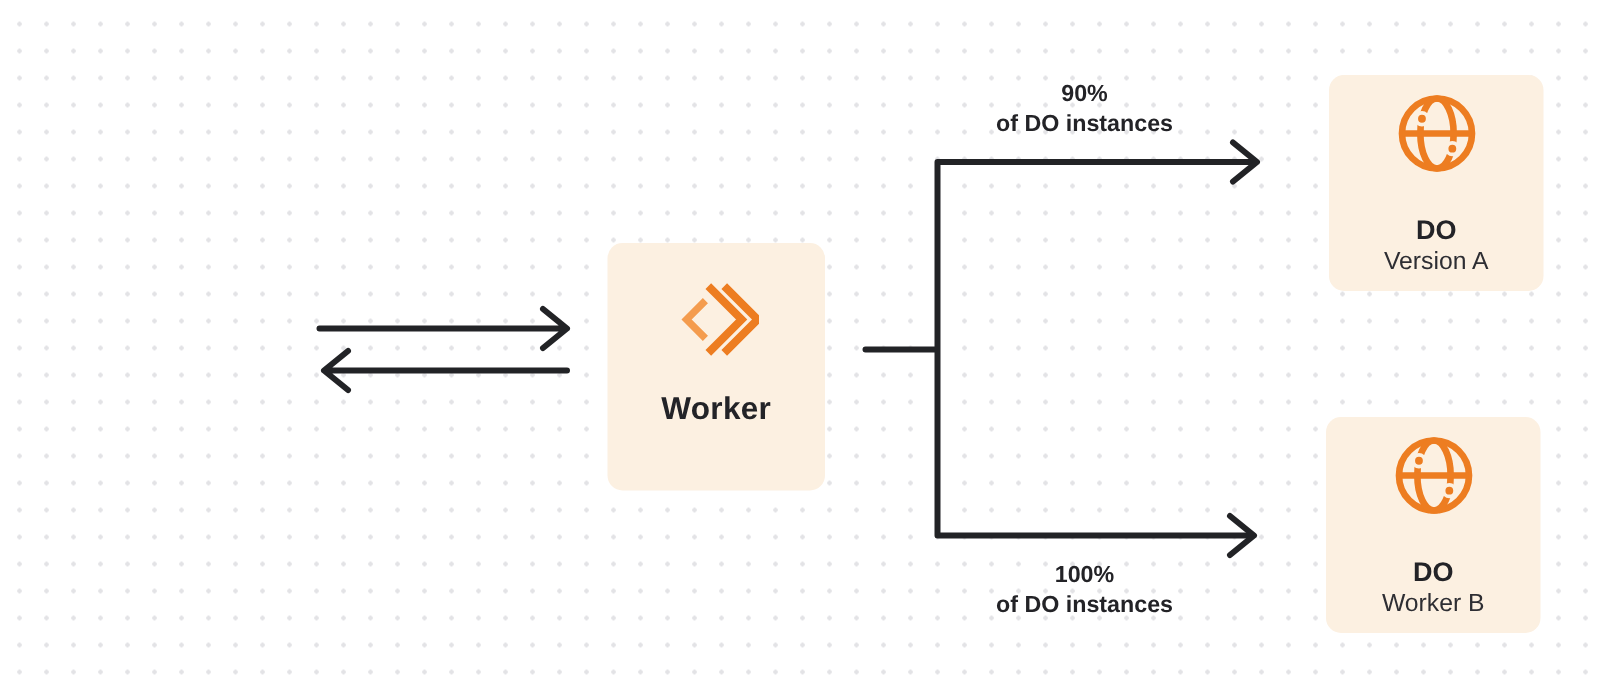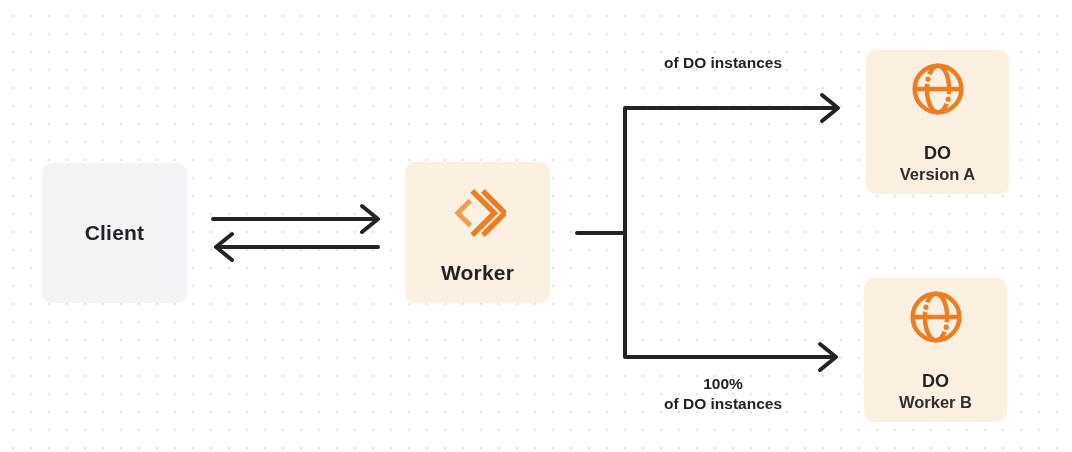--- a/index.html
+++ b/index.html
@@ -23,27 +23,27 @@
     background-image:radial-gradient(circle,var(--dot-grid) 1.4px,transparent 1.6px);
     background-size:18px 18px;background-position:4px 7px;
   }
   .wires{position:absolute;left:0;top:0;width:1072px;height:452px;pointer-events:none;}
   .wire{fill:none;stroke:var(--line-dark);stroke-width:4;stroke-linecap:round;stroke-linejoin:round;}
   .node{position:absolute;display:flex;flex-direction:column;align-items:center;border-radius:10px;}
   .node-gray{background:var(--box-gray);}
   .node-cream{background:var(--box-cream);}
   .client-node{left:42px;top:163px;width:145px;height:140px;justify-content:center;}
   .node-title{font-size:21px;font-weight:700;color:var(--text-dark);letter-spacing:.2px;}
-  .worker-node{left:405px;top:162px;width:145px;height:141px;padding-top:23px;}
+  .worker-node{left:405px;top:162px;width:145px;height:165px;padding-top:23px;}
   .worker-node .node-title{margin-top:20px;}
-  .do-node{width:143px;height:144px;padding-top:12px;}
+  .do-node{width:143px;height:144px;padding-top:12px;margin-left:20px;}
   .do-node-a{left:866px;top:50px;}
   .do-node-b{left:864px;top:278px;}
   .do-title{font-size:18px;font-weight:700;color:var(--text-dark);margin-top:26px;line-height:22px;}
-  .do-sub{font-size:16.5px;font-weight:700;color:var(--text-sub);line-height:20px;}
+  .do-sub{font-size:16.5px;font-weight:400;color:var(--text-sub);line-height:20px;}
   .icon-box{width:56px;height:56px;flex:0 0 auto;}
   .do-node .icon-box{width:54px;height:54px;}
   .branch-label{
     position:absolute;width:220px;text-align:center;
     font-size:15.5px;font-weight:700;color:var(--text-dark);line-height:19.5px;
   }
   .branch-label-top{left:613px;top:53px;}
   .branch-label-bottom{left:613px;top:374px;}
   
   .wk-bracket{fill:none;stroke:var(--accent-orange-light);stroke-width:5;}
@@ -58,34 +58,32 @@
 <div class="canvas">
 
   <svg class="wires" viewBox="0 0 1072 452" aria-hidden="true">
     <path class="wire" d="M213 219 H376 M362 206 L378 219 L362 232"></path>
     <path class="wire" d="M378 247 H218 M232 234 L216 247 L232 260"></path>
     <path class="wire" d="M577 233 H625 M625 108 V357 M625 108 H834 M625 357 H832"></path>
     <path class="wire" d="M822 95 L838 108 L822 121"></path>
     <path class="wire" d="M820 344 L836 357 L820 370"></path>
   </svg>
 
-  <div class="node node-gray client-node">
-    <span class="node-title">Client</span>
-  </div>
 
   <div class="node node-cream worker-node">
     <svg class="icon-box" viewBox="0 0 58 56" aria-hidden="true">
       <path class="wk-bracket" d="M21 15 L8 28 L21 41"></path>
       <path class="wk-chev" d="M23 5 L46 28 L23 51"></path>
       <path class="wk-chev" d="M34 5 L57 28 L34 51"></path>
     </svg>
     <span class="node-title">Worker</span>
   </div>
 
   <div class="branch-label branch-label-top">
+    <div>90%</div>
     <div>of DO instances</div>
   </div>
 
   <div class="branch-label branch-label-bottom">
     <div>100%</div>
     <div>of DO instances</div>
   </div>
 
   <div class="node node-cream do-node do-node-a">
     <svg class="icon-box" viewBox="0 0 56 56" aria-hidden="true">

